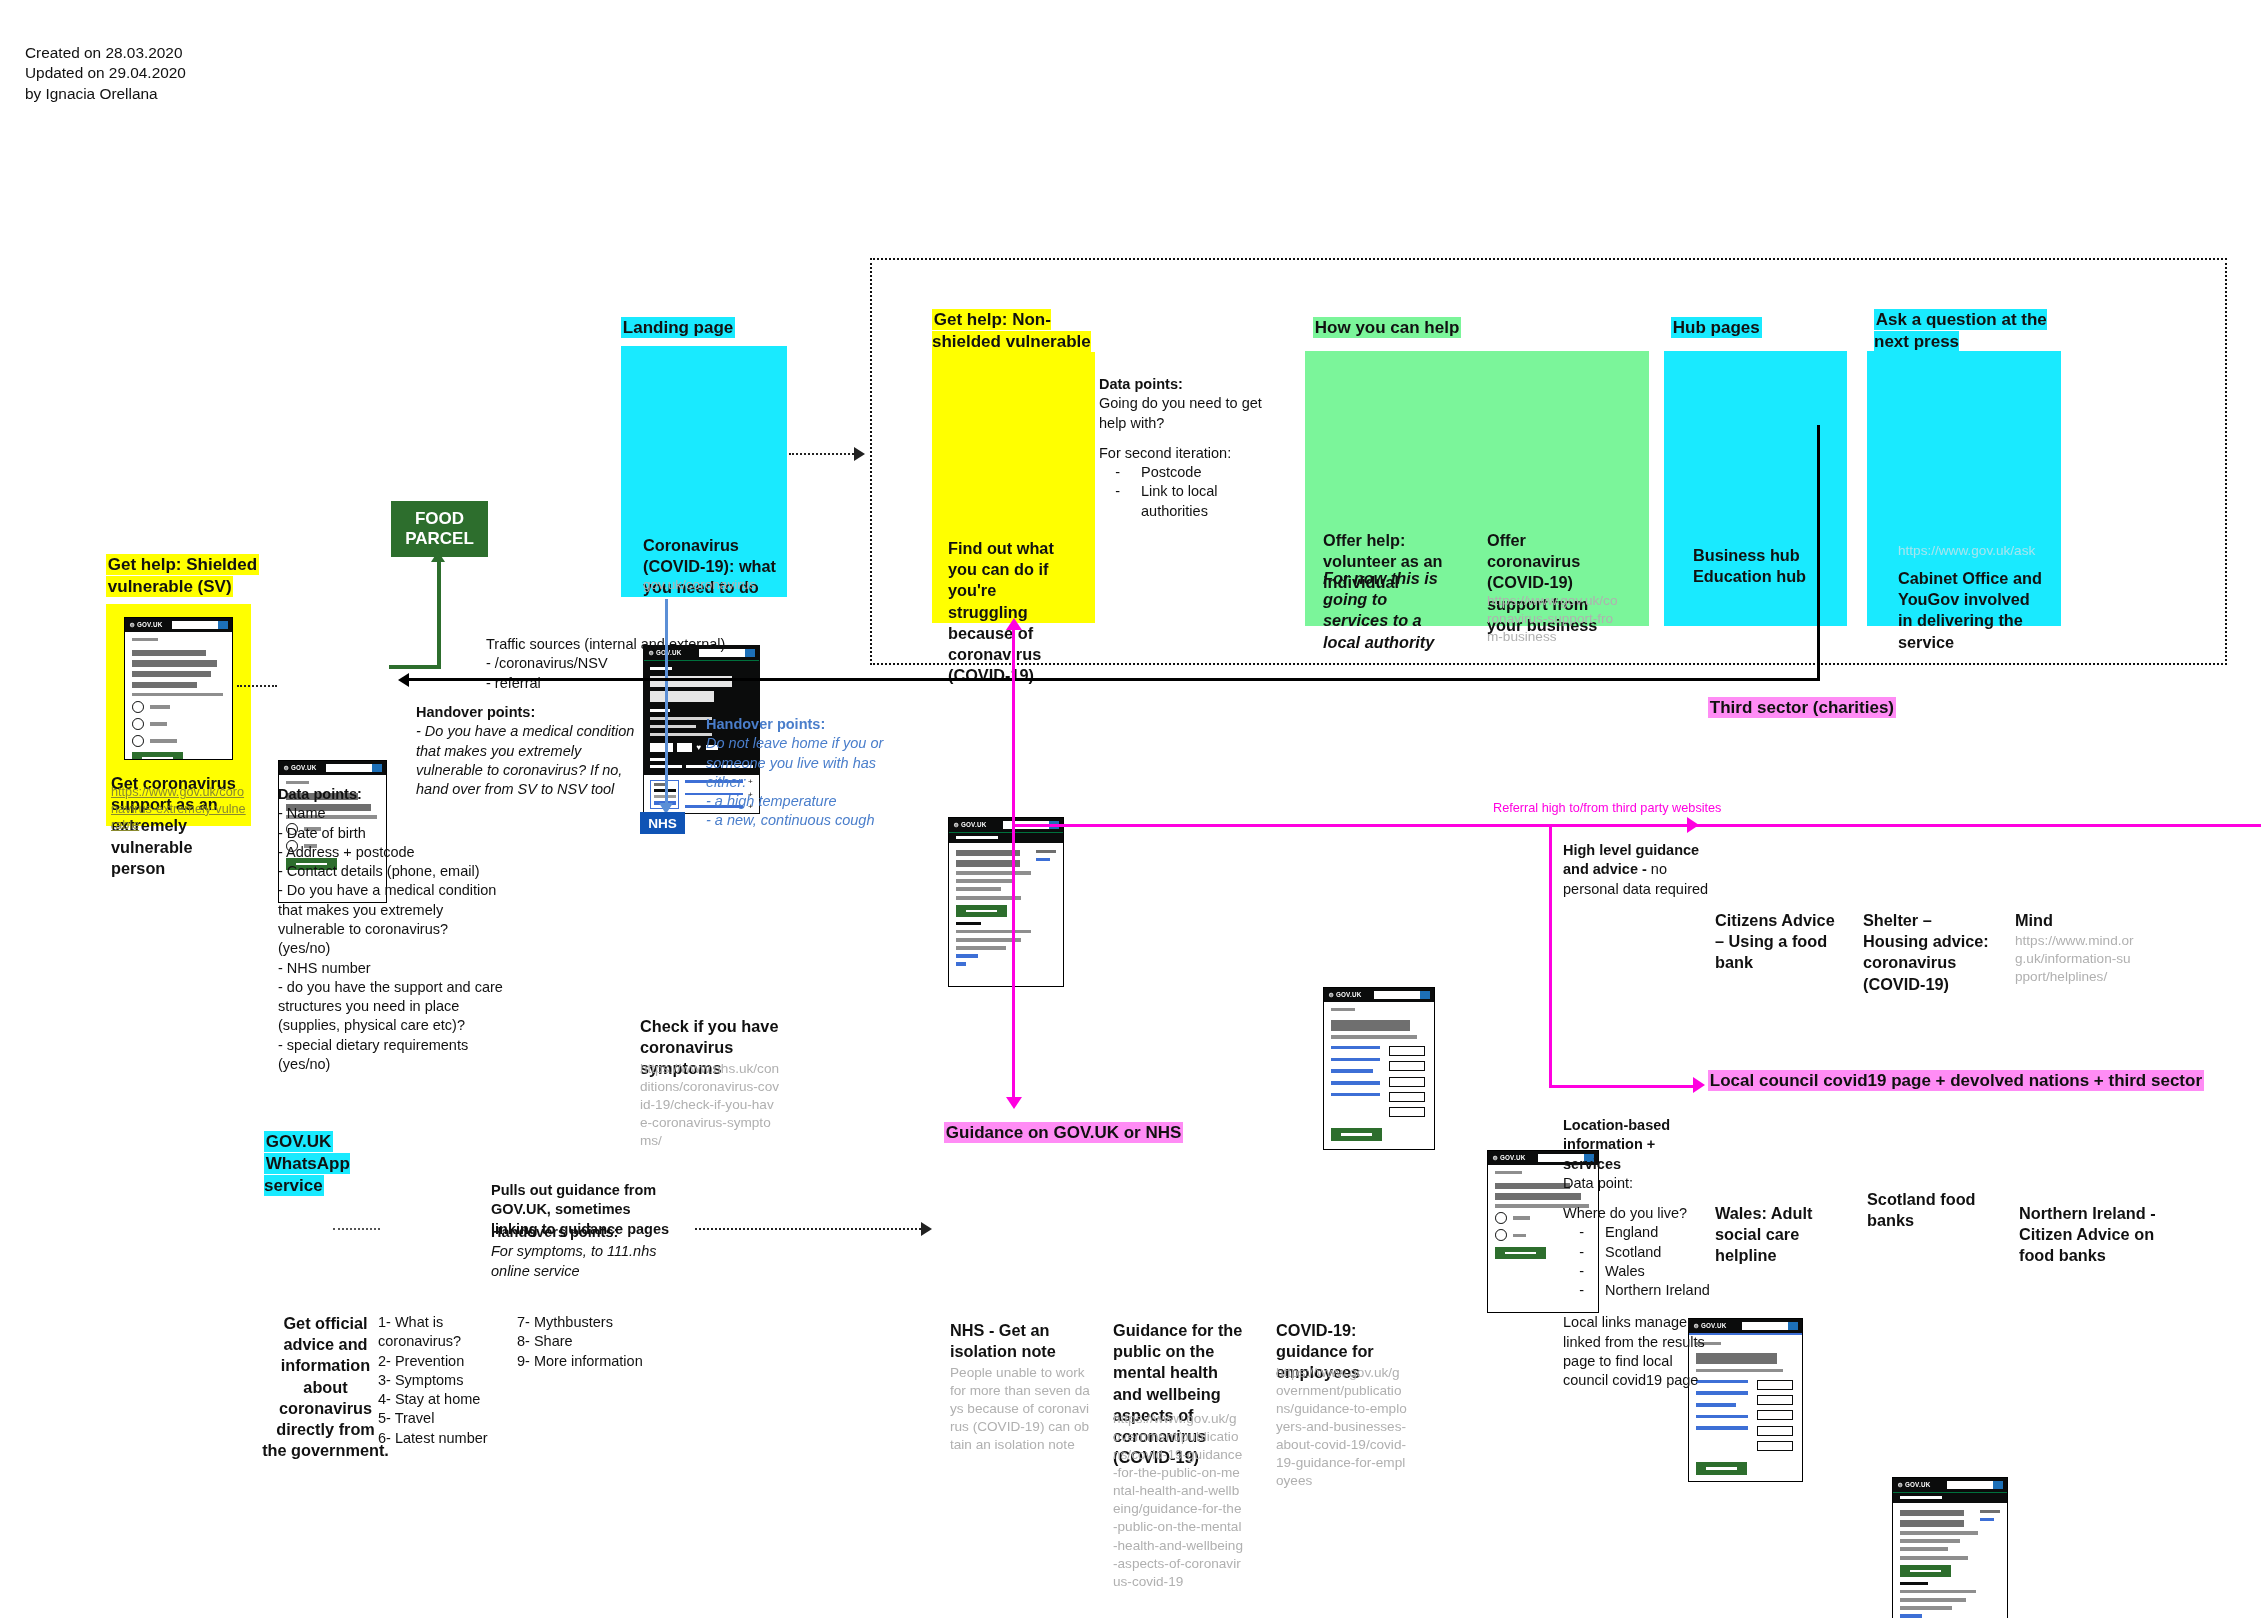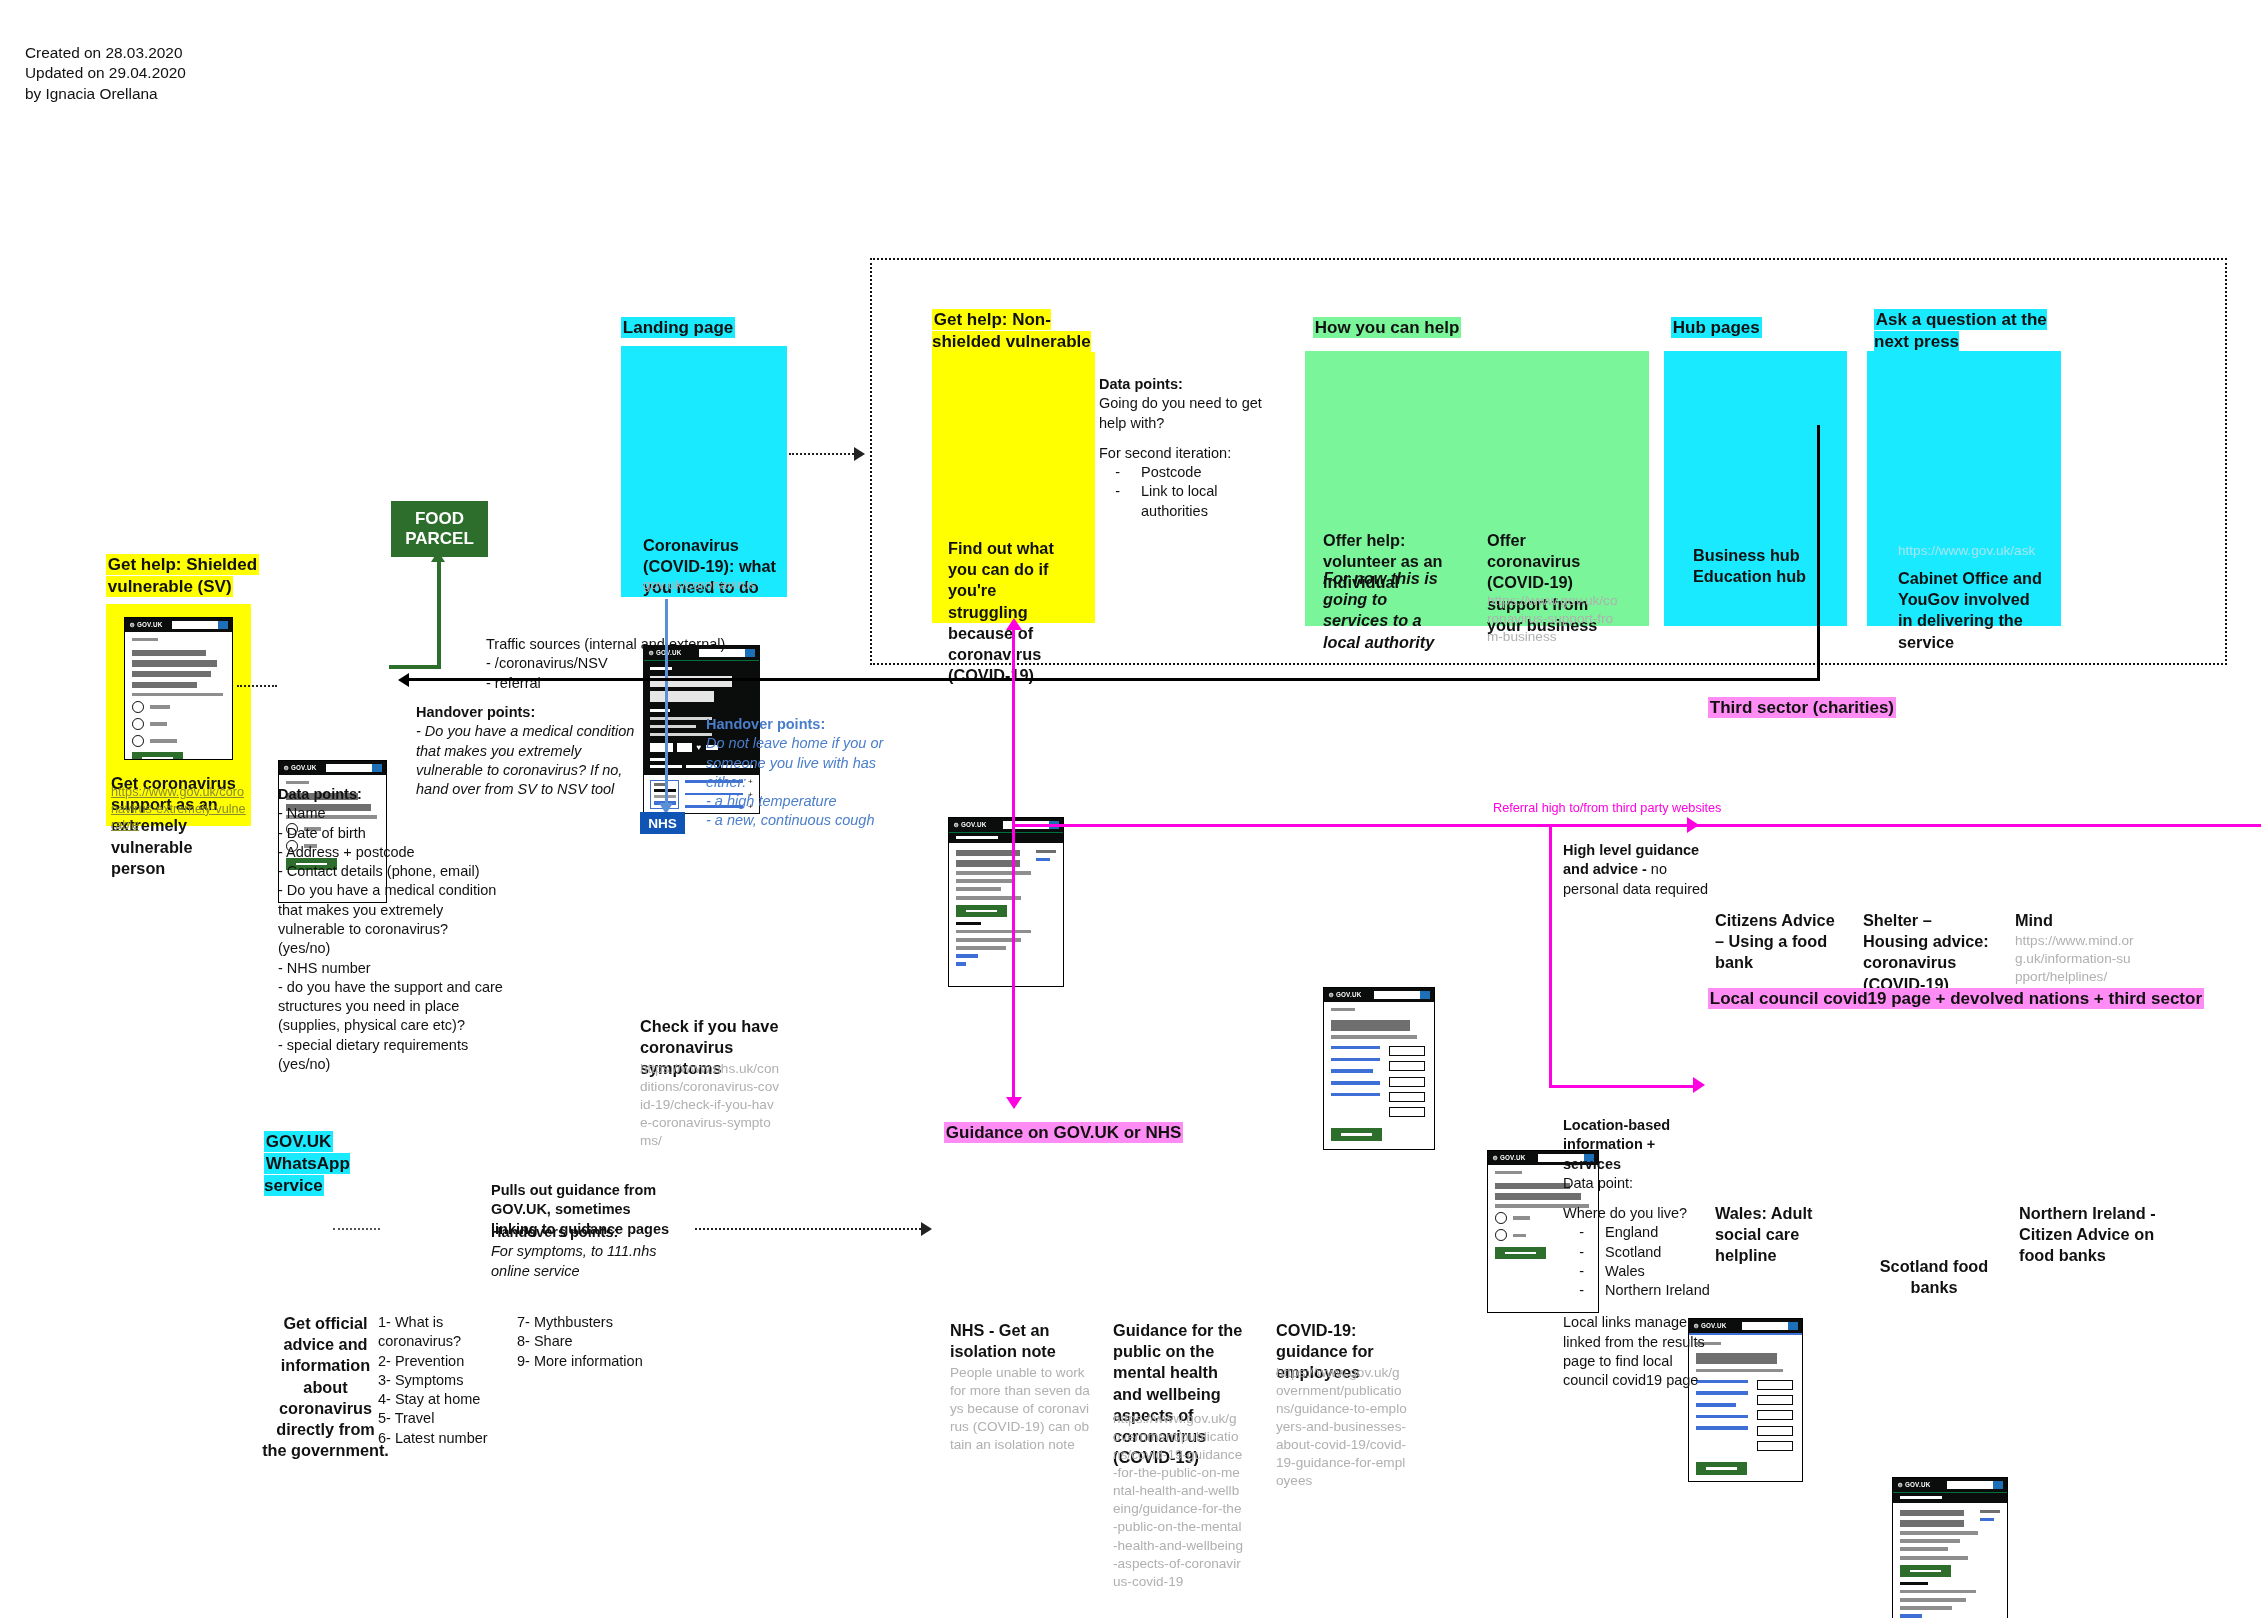--- a/index.html
+++ b/index.html
@@ -531,27 +531,27 @@
   <span class="hl hl-pink">Third sector (charities)</span>
 </div>
 
 <div class="abs cap" style="left:1715px; top:910px; width:131px;">Citizens Advice – Using a food bank</div>
 
 <div class="abs cap" style="left:1863px; top:910px; width:134px;">Shelter – Housing advice: coronavirus (COVID-19)</div>
 
 <div class="abs cap" style="left:2015px; top:910px; width:127px;">Mind</div>
 <div class="abs url" style="left:2015px; top:932px; width:122px;">https://www.mind.org.uk/information-support/helplines/</div>
 
-<div class="abs" style="left:1708px; top:988px;">
+<div class="abs" style="left:1708px; top:1070px;">
   <span class="hl hl-pink">Local council covid19 page  + devolved nations + third sector</span>
 </div>
 
 <div class="abs cap" style="left:1715px; top:1203px; width:134px;">Wales: Adult social care helpline</div>
 
-<div class="abs cap" style="left:1867px; top:1256px; width:134px;text-align:center;">Scotland food banks</div>
+<div class="abs cap" style="left:1867px; top:1189px; width:134px;">Scotland food banks</div>
 
 <div class="abs cap" style="left:2019px; top:1203px; width:143px;">Northern Ireland - Citizen Advice on food banks</div>
 
 <div class="abs" style="left:264px; top:1131px; width:145px;">
   <span class="hl hl-cyan">GOV.UK</span><br>
   <span class="hl hl-cyan">WhatsApp service</span>
 </div>
 
 <div class="dotline" style="left:333px; top:1228px; width:47px; border-top-color:#555;"></div>
 

